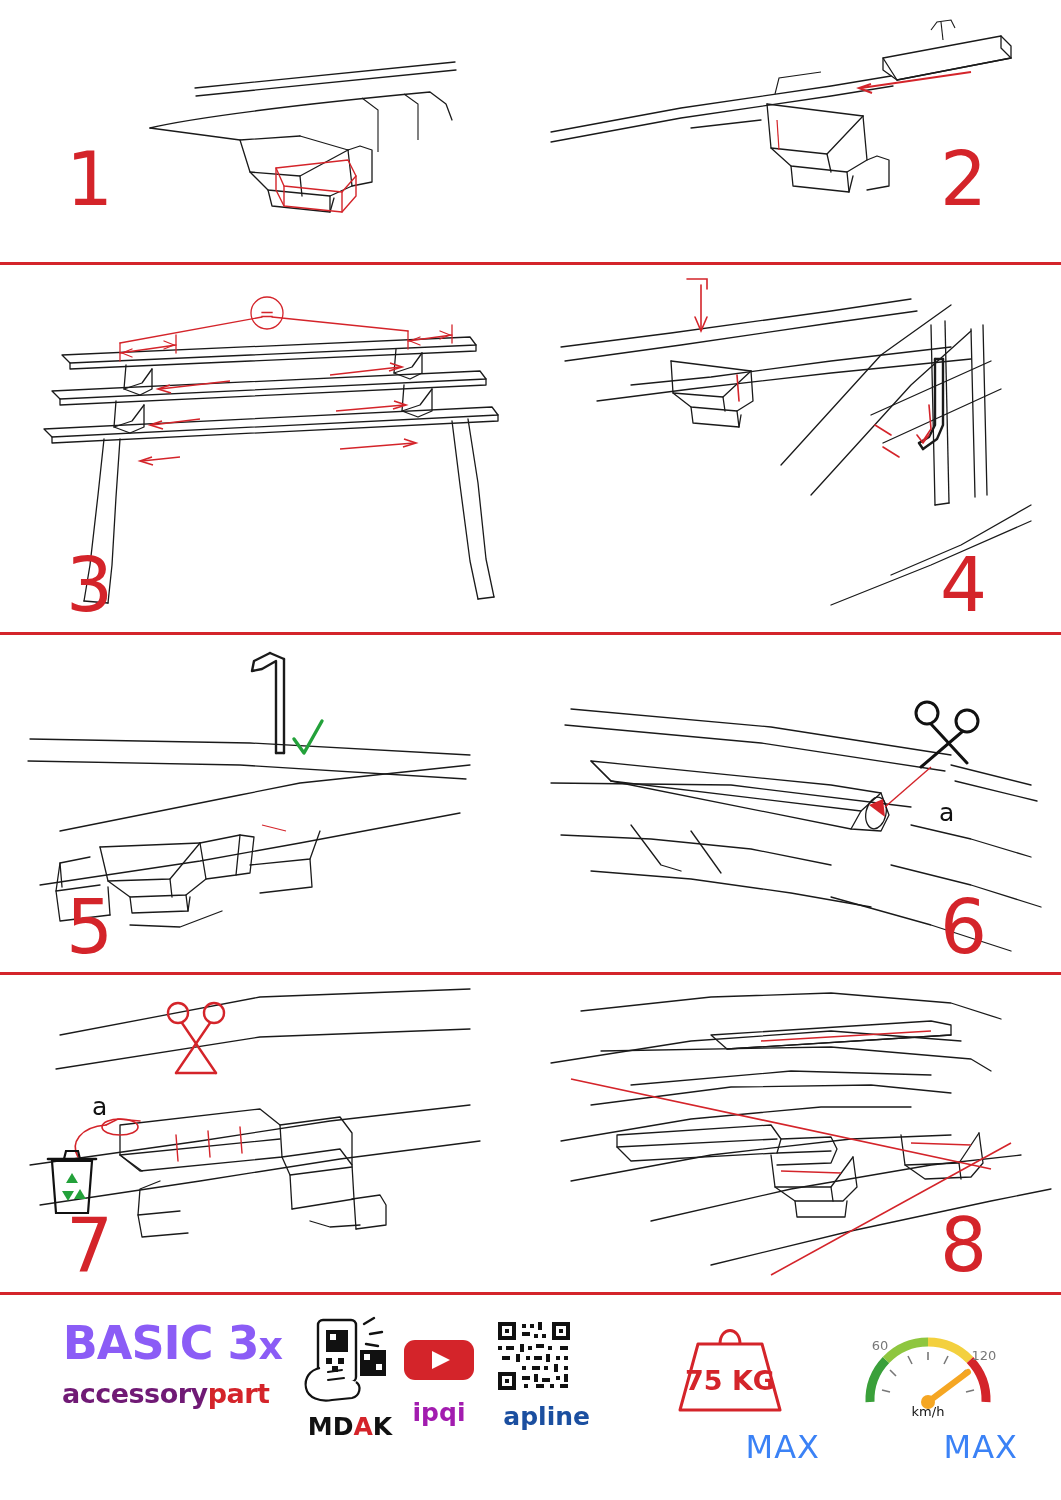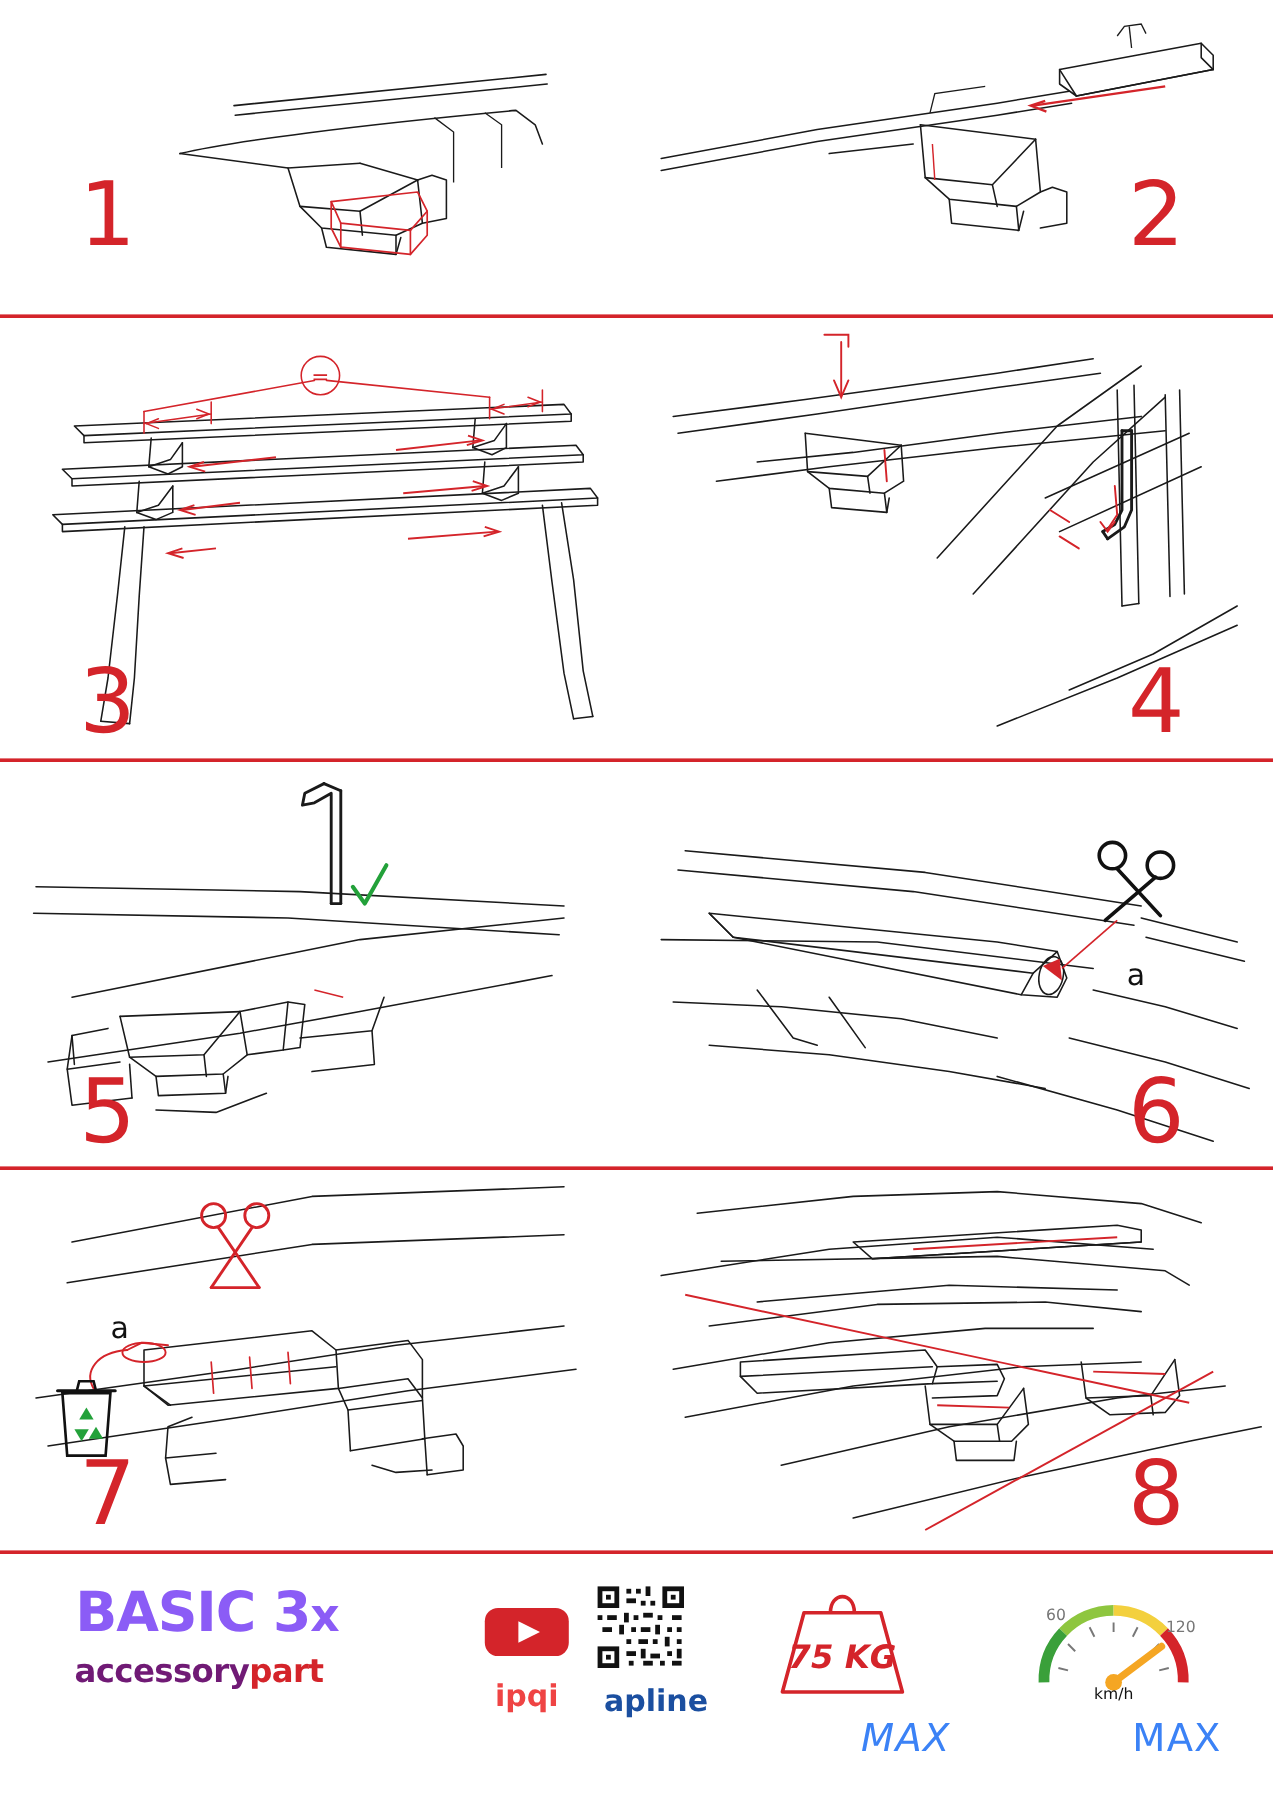--- a/index.html
+++ b/index.html
@@ -87,21 +87,21 @@
     text-align: center;
   }
   .logo-cap {
     font-family: "DejaVu Sans", sans-serif;
     font-size: 25px;
     font-weight: bold;
     letter-spacing: 0px;
     margin-top: 6px;
     line-height: 1;
   }
-  .logo-cap.gray { color: #ef4444; }
+  .logo-cap.gray { color: #a21caf; }
   .logo-cap.red-accent .r { color: #d4242a; }
   .logo-cap.blue { color: #1b4fa0; text-align: right; }
 
   .maxblock {
     position: absolute;
     text-align: right;
   }
   .maxlabel {
     font-family: "DejaVu Sans", sans-serif;
     font-size: 32px;
@@ -480,20 +480,37 @@
 
     <div class="brandblock">
       <div class="brand-basic">
         <span>BASIC 3</span><span class="x">x</span>
       </div>
       <div class="brand-acc">
         <span class="a1">accessory</span><span class="a2">part</span>
       </div>
     </div>
 
+    <div class="logo-item" style="left:290px;top:14px;width:120px;">
+      <svg width="120" height="90" viewBox="0 0 120 90" xmlns="http://www.w3.org/2000/svg">
+        <rect x="28" y="6" width="38" height="62" rx="5" fill="none" stroke="#111" stroke-width="2.4"></rect>
+        <rect x="36" y="16" width="22" height="22" fill="#111"></rect>
+        <rect x="40" y="20" width="6" height="6" fill="#fff"></rect>
+        <path d="M36 44 h6 v6 h-6 z M48 44 h6 v6 h-6 z M42 52 h6 v6 h-6 z" fill="#111"></path>
+        <path d="M30 54 C20 56 14 64 16 74 C18 84 30 88 42 86 L62 84 C70 82 72 72 66 68" fill="#fff" stroke="#111" stroke-width="2.2"></path>
+        <path d="M38 58 L52 56 M38 66 L54 64" stroke="#111" stroke-width="2" stroke-linecap="round"></path>
+        <path d="M74 10 L84 4 M80 20 L92 18 M76 30 L88 32" stroke="#111" stroke-width="2.4" stroke-linecap="round"></path>
+        <rect x="70" y="36" width="26" height="26" fill="#111"></rect>
+        <rect x="74" y="40" width="6" height="6" fill="#fff"></rect>
+        <rect x="86" y="50" width="6" height="6" fill="#fff"></rect>
+      </svg>
+      <div class="logo-cap red-accent">
+        <span>MD</span><span class="r">A</span><span>K</span>
+      </div>
+    </div>
 
     <div class="logo-item" style="left:400px;top:34px;width:78px;">
       <svg width="78" height="52" viewBox="0 0 78 52" xmlns="http://www.w3.org/2000/svg">
         <rect x="4" y="6" width="70" height="40" rx="11" fill="#d4242a"></rect>
         <path d="M32 17 L50 26 L32 35 Z" fill="#ffffff"></path>
       </svg>
       <div class="logo-cap gray" style="margin-top:10px;">ipqi</div>
     </div>
 
     <div class="logo-item" style="left:482px;top:16px;width:108px;">
@@ -543,21 +560,21 @@
             <rect x="54" y="68" width="8" height="4"></rect>
             <rect x="68" y="68" width="4" height="4"></rect>
             <rect x="78" y="68" width="8" height="4"></rect>
         </g>
       </svg>
       <div class="logo-cap blue">
         <span>ap</span><span>line</span>
       </div>
     </div>
 
-    <div class="maxblock" style="left:612px;top:10px;width:180px;font-style:italic;">
+    <div class="maxblock" style="left:640px;top:10px;width:180px;">
       <svg width="180" height="110" viewBox="0 0 180 110" xmlns="http://www.w3.org/2000/svg">
         <path d="M58 34 L122 34 L140 100 L40 100 Z" fill="none" stroke="#d4242a" stroke-width="3" stroke-linejoin="round"></path>
         <path d="M80 34 C80 16 100 16 100 34" fill="none" stroke="#d4242a" stroke-width="3"></path>
         <text x="90" y="80" text-anchor="middle" class="weight-txt">75 KG</text>
       </svg>
       <div class="maxlabel">MAX</div>
     </div>
 
     <div class="maxblock" style="left:838px;top:6px;width:180px;">
       <svg width="180" height="114" viewBox="0 0 180 114" xmlns="http://www.w3.org/2000/svg">

